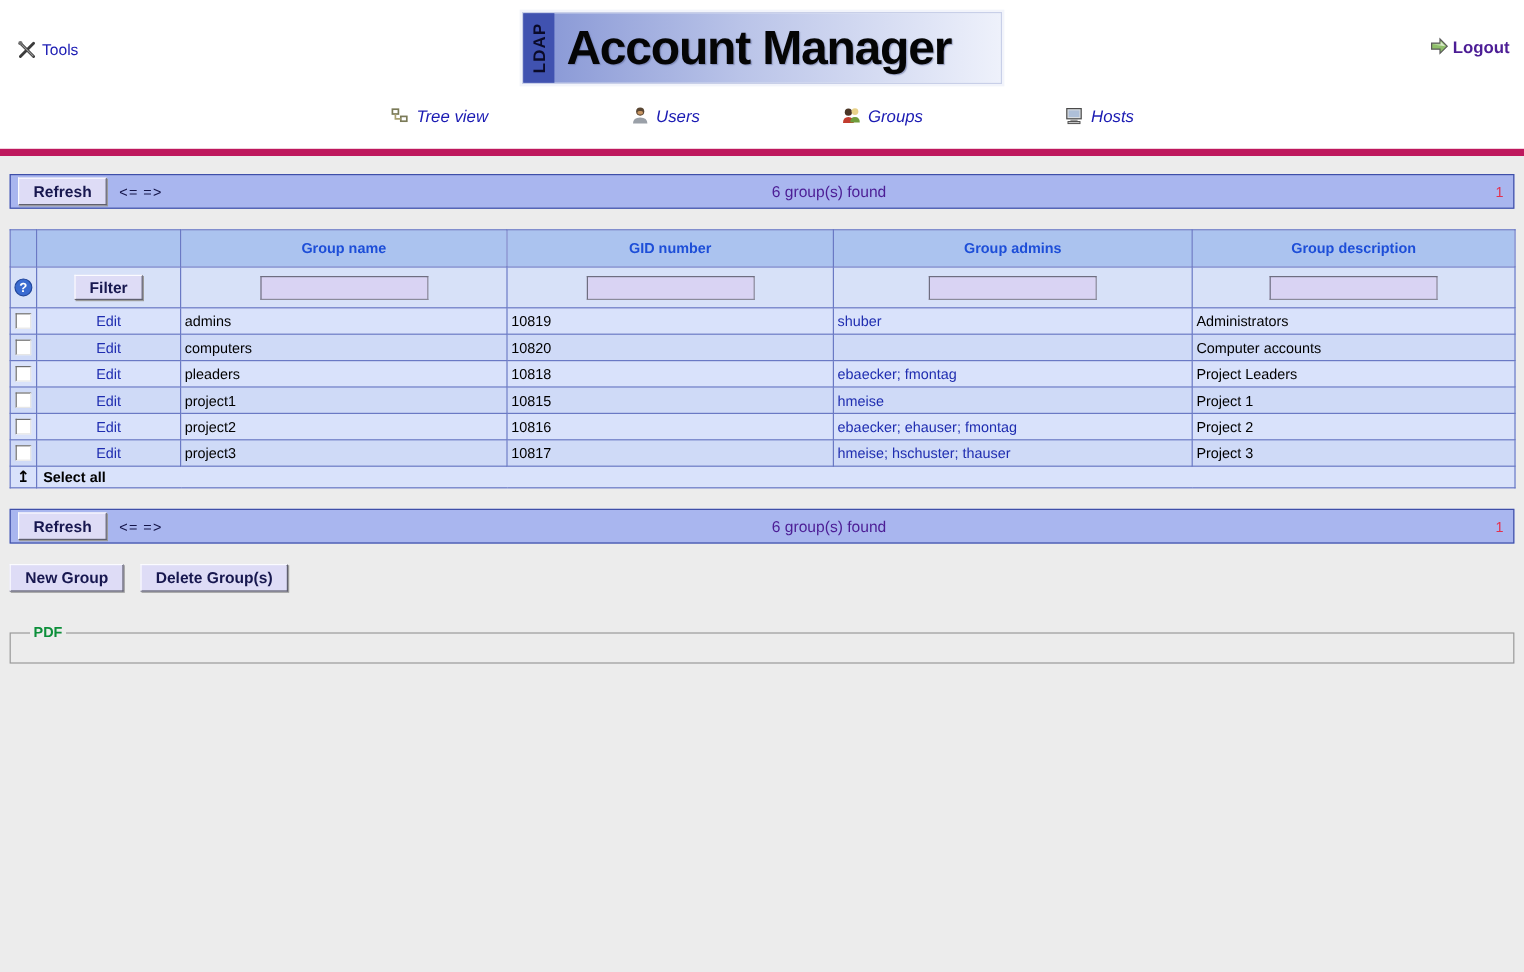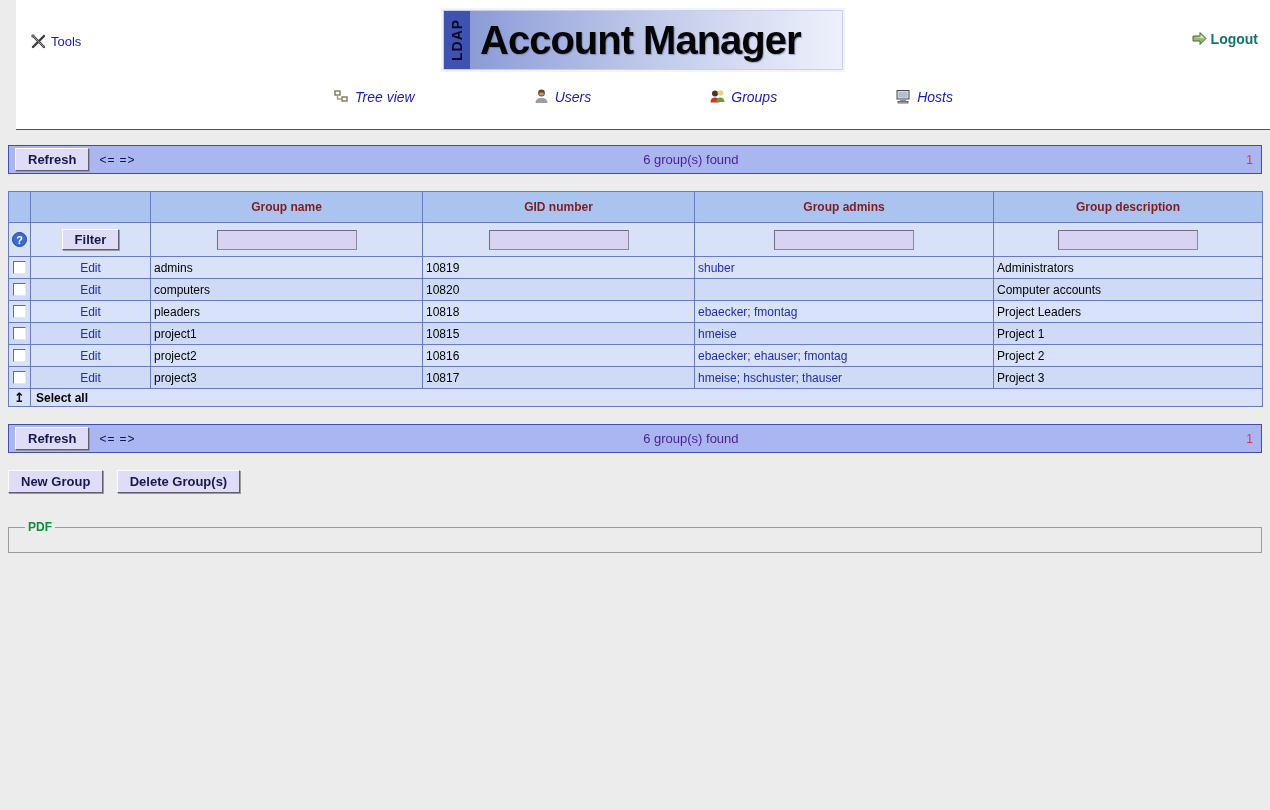--- a/index.html
+++ b/index.html
@@ -2,25 +2,25 @@
 <html><head>
 <meta charset="utf-8">
 <style>
   * { margin:0; padding:0; box-sizing:border-box; }
   html,body { width:1270px; height:810px; }
   body {
     font-family:"Liberation Sans","DejaVu Sans",sans-serif;
     background:#ececec; overflow:hidden; font-size:12px; color:#000;
   }
   
-  .header { background:#ffffff; height:130px; position:relative; border-bottom:1px solid #be185d;margin-left:16px; }
+  .header { background:#ffffff; height:130px; position:relative; border-bottom:6px solid #be185d; }
   .tools-link { position:absolute; left:14px; top:33px; display:flex; align-items:center; gap:4px;
     color:#1b1bb3; text-decoration:none; font-size:13px; cursor:pointer; }
   .logout-link { position:absolute; right:12px; top:30px; display:flex; align-items:center; gap:3px;
-    color:#0f766e; text-decoration:none; font-size:14px; font-weight:bold; cursor:pointer; }
+    color:#4c1d95; text-decoration:none; font-size:14px; font-weight:bold; cursor:pointer; }
   .logo { position:absolute; left:50%; top:10px; transform:translateX(-50%);
     display:flex; height:60px; width:400px;
     background:linear-gradient(90deg,#8494d4 0%,#b9c3e8 45%,#eef1fb 100%);
     border:1px solid #c8cfe8; box-shadow:0 0 0 2px #f2f4fb; }
   .logo-vert { width:26px; background:#4052b0; color:#0a0a28; display:flex; align-items:center; justify-content:center;
     font-weight:bold; font-size:14px; letter-spacing:1px;
     writing-mode:vertical-rl; transform:rotate(180deg); }
   .logo-main { flex:1; display:flex; align-items:center; padding-left:10px;
     font-size:40px; font-weight:bold; color:#050505; letter-spacing:-1px;
     text-shadow:1px 1px 1px rgba(90,100,150,.55); }
@@ -41,21 +41,21 @@
     font-family:inherit; font-size:13px; padding:3px 12px; cursor:pointer;
     border:1px solid; border-color:#fbfbff #5f5f6e #5f5f6e #fbfbff;
     box-shadow:1px 1px 0 #9a9a9a; }
   
   table.groups { border-collapse:collapse; width:1254px; table-layout:fixed; margin-top:17px;
     border:1px solid #3f4fa8; background:#d9e2fb; }
   table.groups td, table.groups th { border:1px solid #6a79c4; overflow:hidden; white-space:nowrap; }
   col.c-check { width:22px; } col.c-edit { width:120px; }
   col.c-name  { width:272px; } col.c-gid { width:272px; }
   col.c-members { width:299px; } col.c-desc { width:269px; }
-  tr.head-row th { height:31px; background:#abc3ef; color:#7f1d1d; font-size:12px; font-weight:bold; text-align:center; }
+  tr.head-row th { height:31px; background:#abc3ef; color:#1d4ed8; font-size:12px; font-weight:bold; text-align:center; }
   tr.filter-row td { height:34px; background:#d7e1f8; text-align:center; }
   .filter-input { width:140px; height:20px; background:#d9d3f3; border:1px solid #8a8a9a;
     border-top-color:#6e6e80; border-left-color:#6e6e80; font-family:inherit; font-size:12px; padding:0 3px; }
   tr.data-row td { height:22px; font-size:12px; padding:2px 3px; }
   tr.data-row.odd td { background:#d9e2fb; }
   tr.data-row.even td { background:#cfdaf7; }
   td.cell-edit { text-align:center; }
   a.edit-link, a.member-link { color:#1f2db0; text-decoration:none; cursor:pointer; }
   .checkbox { width:13px; height:13px; background:#fff; margin:0 auto;
     border:1px solid; border-color:#6e6e6e #e6e6e6 #e6e6e6 #6e6e6e; cursor:pointer; }

